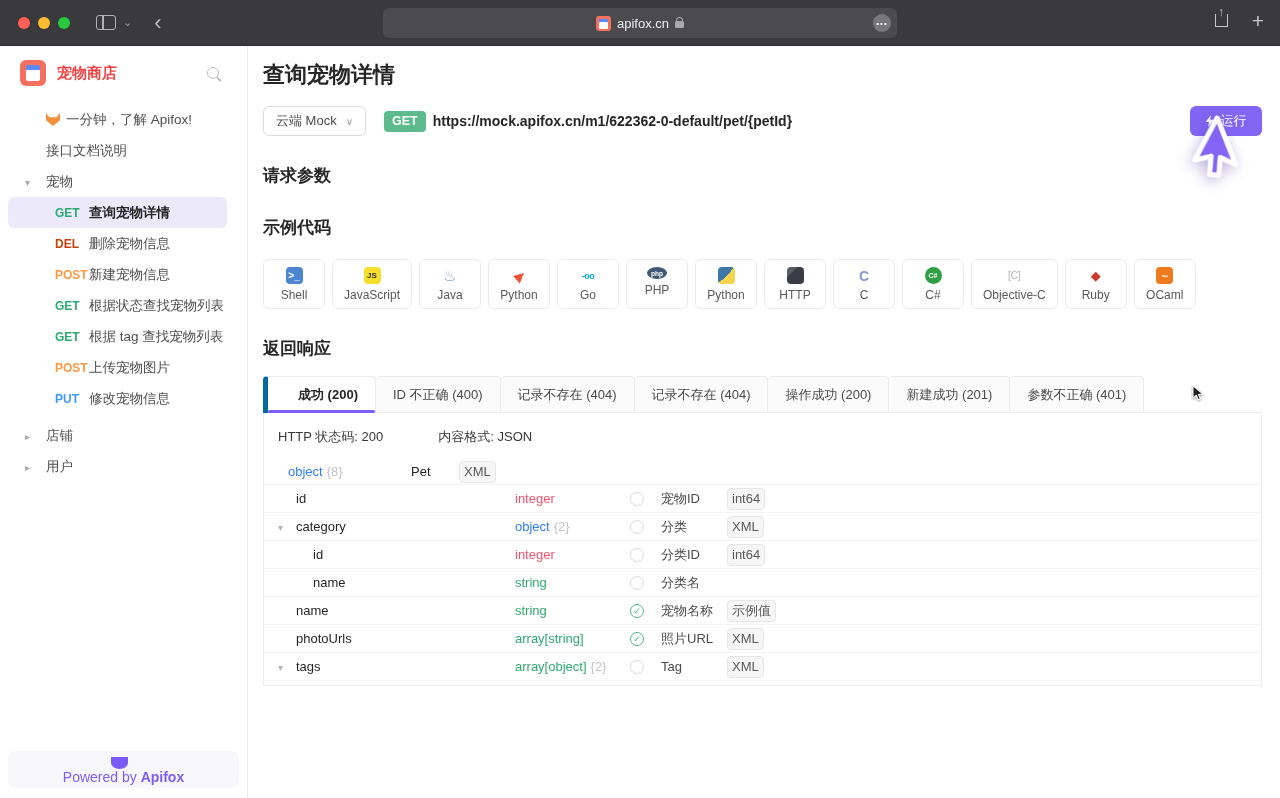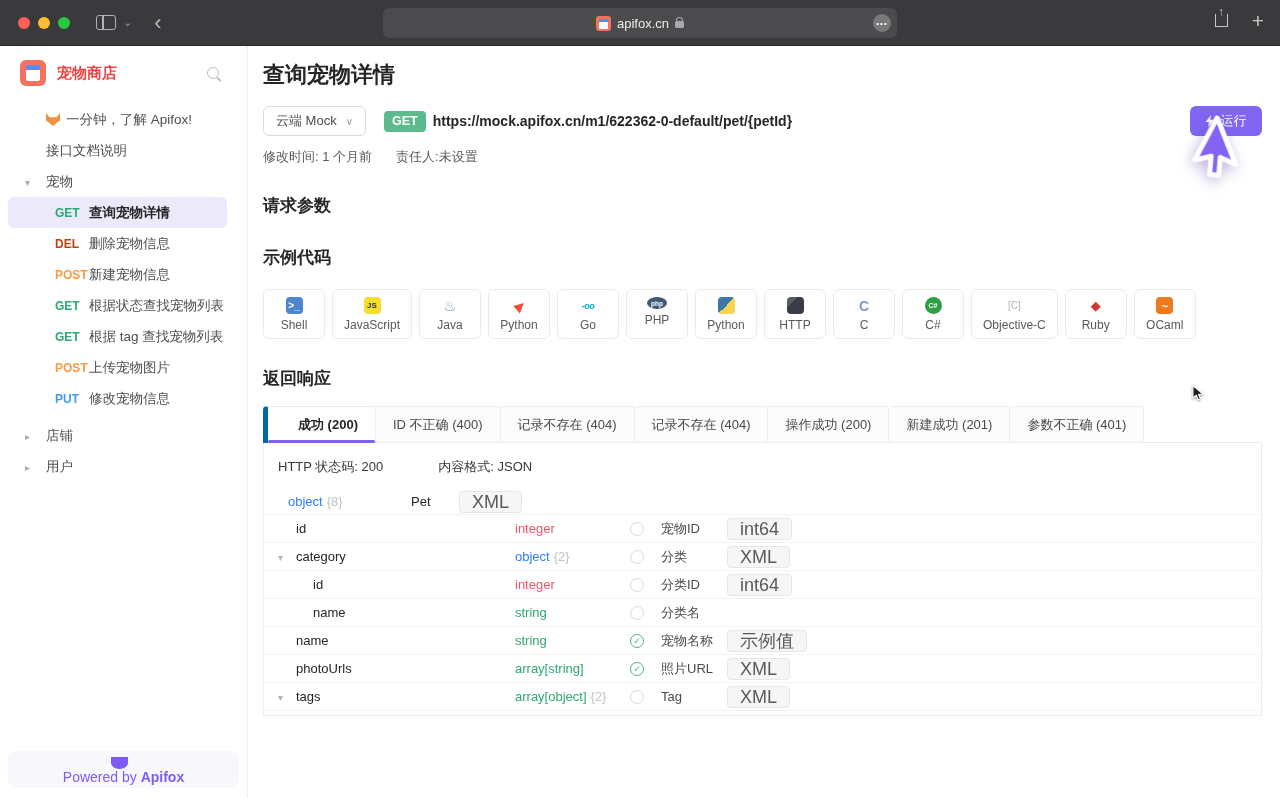--- a/index.html
+++ b/index.html
@@ -146,21 +146,21 @@
     font-size:10px; color:#b5b5b5; }
   .s-type { width:115px; }
   .t-suffix { color:#c3c3c3; margin-left:4px; }
   .s-req { width:26px; display:flex; align-items:center; }
   .req-circle { width:14px; height:14px; border:1px solid #d9d9d9; border-radius:50%; }
   .req-check { width:14px; height:14px; border:1px solid #4db586; border-radius:50%;
     color:#4db586; font-size:9px; display:flex; align-items:center; justify-content:center; }
   .req-check::after { content:"✓"; }
   .s-desc { width:66px; margin-left:5px; color:#4a4a4a; white-space:nowrap; }
   .badge { background:#f6f6f6; border:1px solid #e6e6e6; border-radius:4px;
-    padding:2px 12px; font-size:18px; color:#595959; line-height:16px; white-space:nowrap; }
+    padding:2px 4px; font-size:13px; color:#595959; line-height:16px; white-space:nowrap; }
 
   
   .overlay { position:absolute; left:0; top:0; width:1280px; height:798px;
     pointer-events:none; z-index:50; }
   .cursor-big { position:absolute; left:1196px; top:124px;
     filter:drop-shadow(0 4px 7px rgba(70,40,160,.35)); transform:rotate(28deg); }
   .cursor-small { position:absolute; left:1192px; top:385px;
     filter:drop-shadow(0 1px 1px rgba(0,0,0,.4)); }
 </style>
 </head>
@@ -258,24 +258,20 @@
         <span class="chev">∨</span>
       </div>
       <span class="get-badge" id="get-badge" style="background: rgb(91, 187, 141);">GET</span>
       <span class="req-url">https://mock.apifox.cn/m1/622362-0-default/pet/{petId}</span>
       <button class="run-btn" id="run-btn" style="background: rgb(128, 102, 242);">
         <span class="bolt"></span>
         <span>运行</span>
       </button>
     </div>
 
-    <div class="meta-row">
-      <span>修改时间: 1 个月前</span>
-      <span>责任人:未设置</span>
-    </div>
 
     <h2 class="sec-h">请求参数</h2>
 
     <h2 class="sec-h">示例代码</h2>
     <div class="lang-row" id="lang-row">
         <div class="lang-card">
           <span class="ic ic-shell">&gt;_</span>
           <span class="lbl">Shell</span>
         </div>
         <div class="lang-card">

